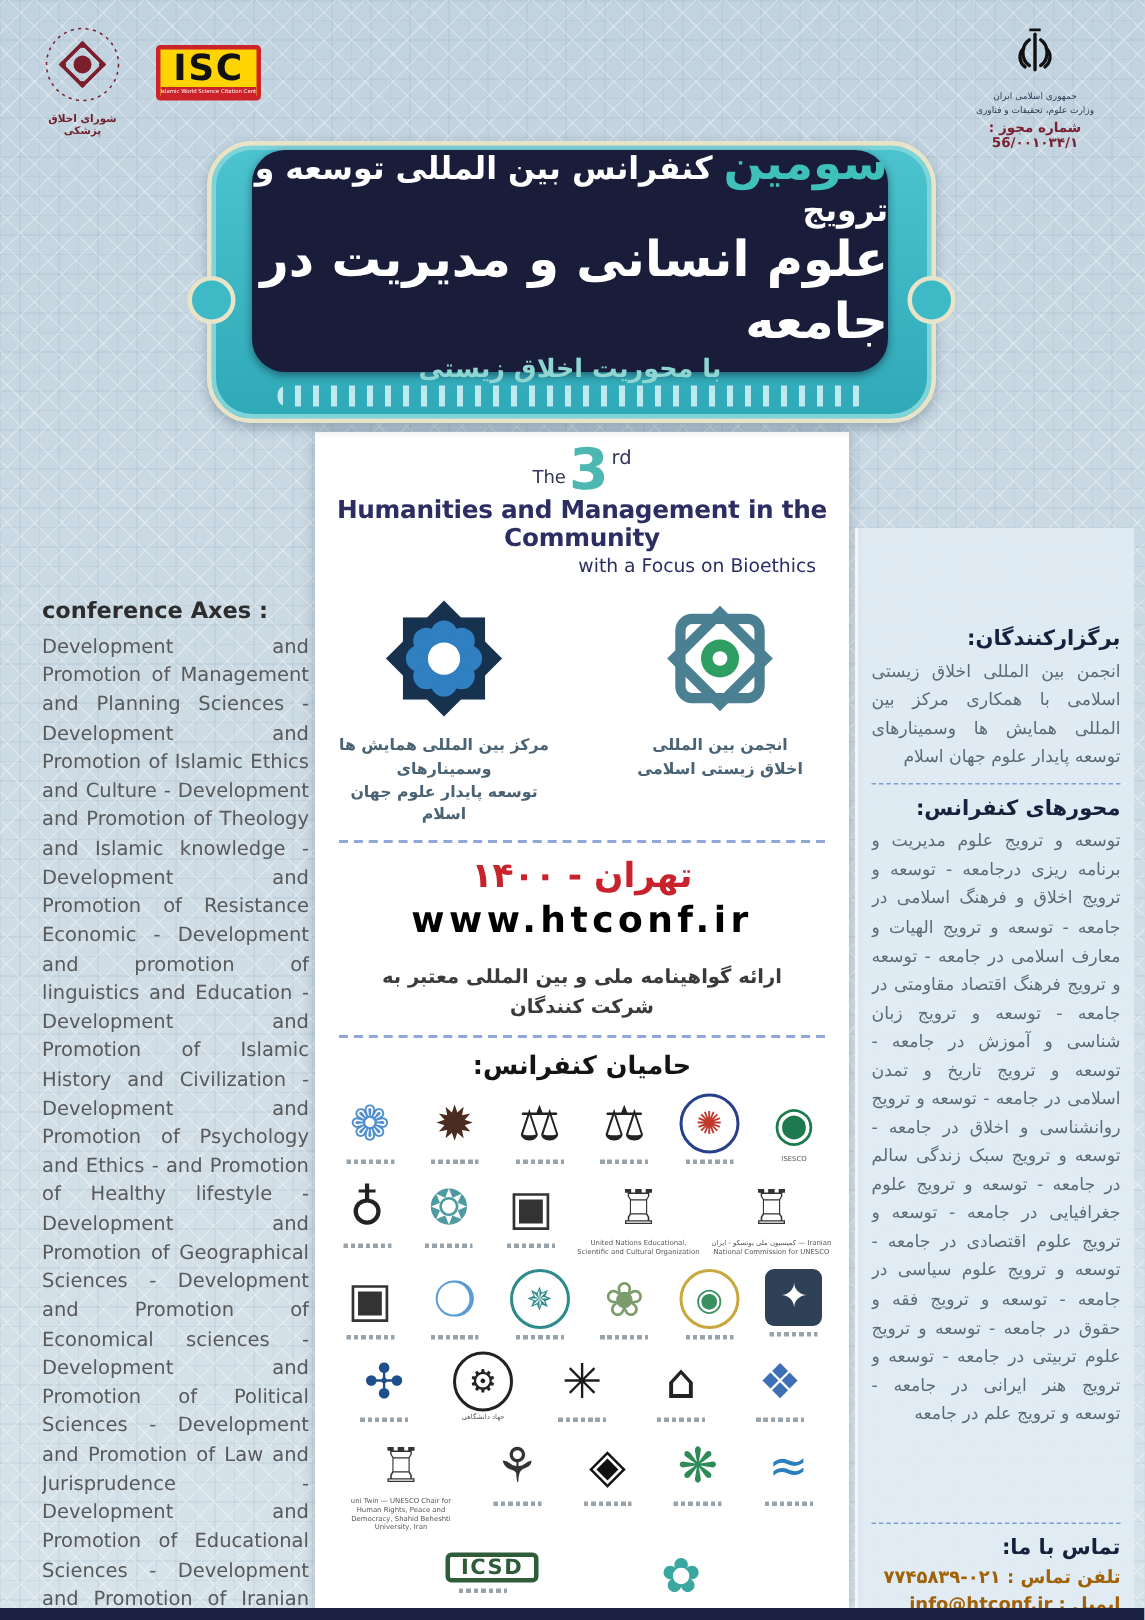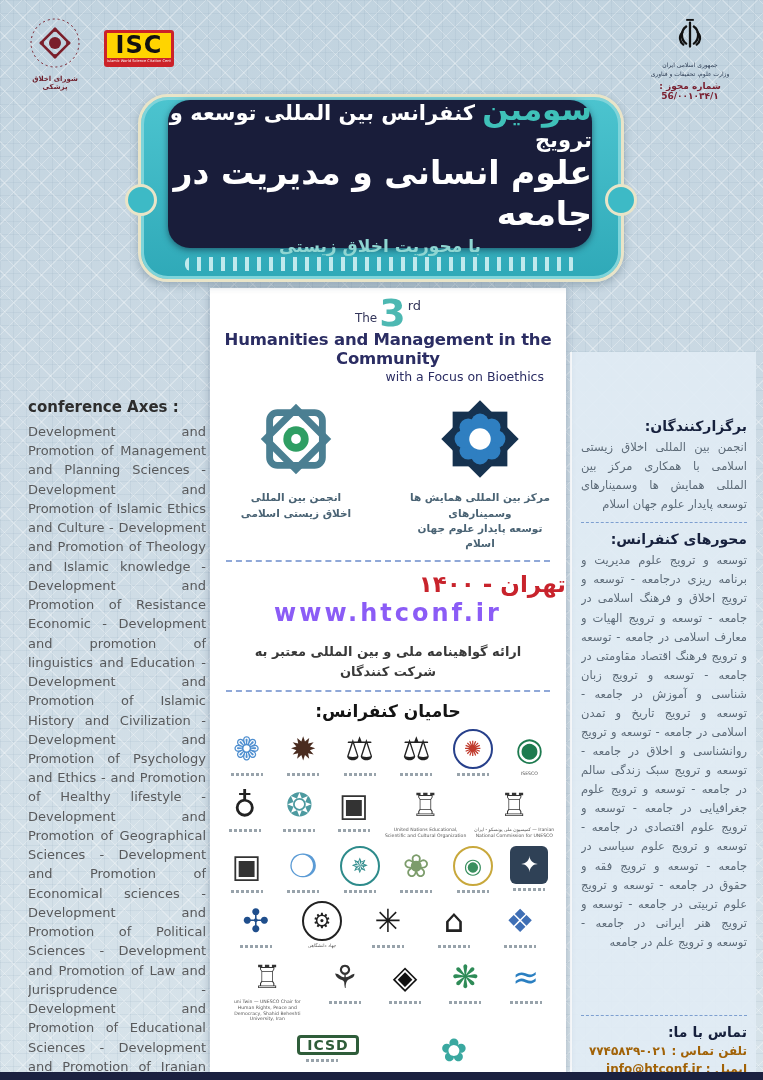--- a/index.html
+++ b/index.html
@@ -62,22 +62,22 @@
   .et-l1 { font-size:12.3px; padding-bottom:3px; letter-spacing:-.2px; }
   .et-l2 { font-size:16.5px; font-weight:bold; color:#2b2d63; letter-spacing:-.2px; margin-top:2px; }
   .et-l3 { font-size:12.5px; color:#2b2d63; text-align:right; padding-right:22px; margin-top:1px; }
 
   
   .org-logos { display:flex; justify-content:center; gap:34px; margin-top:12px; }
   .org-logo { width:150px; text-align:center; }
   .org-cap { font-size:10.5px; font-weight:bold; color:#4a6374; line-height:1.45; direction:rtl; margin-top:4px; }
 
   .dash-div { border-top:2px dashed #8fa8d8; margin:9px 16px; }
-  .venue { color:#c8232c; font-size:23px; font-weight:bold; text-align:right; direction:rtl; margin-top:6px; }
-  .website { color:#8b5cf6; font-size:24px; font-weight:bold; letter-spacing:3px; text-align:center; margin-top:2px; }
+  .venue { color:#c8232c; font-size:23px; font-weight:bold; text-align:center; direction:rtl; margin-top:6px; }
+  .website { color:#000000; font-size:24px; font-weight:bold; letter-spacing:3px; text-align:center; margin-top:2px; }
   .cert-note { direction:rtl; font-size:13px; font-weight:bold; color:#3a3a3a; text-align:center; width:270px;
     margin:15px auto 0; line-height:1.5; }
   .sponsors-heading { direction:rtl; text-align:center; font-weight:bold; font-size:17px; color:#141414; margin:8px 0 4px; }
 
   .sponsor-grid { display:flex; flex-wrap:wrap; justify-content:space-evenly; align-items:flex-start; padding:0 6px; }
   .logo-cell { width:50px; text-align:center; margin:4px 1px; }
   .logo-cell.wide { width:84px; }
   .logo-mark { height:40px; display:flex; align-items:center; justify-content:center; font-size:32px; line-height:1; margin:0 auto; }
   .logo-mark.ring { width:40px; height:40px; border:2.5px solid; border-radius:50%; font-size:21px; }
   .logo-mark.square-dark { width:38px; height:38px; border-radius:6px; font-size:22px; color:#fff; }
@@ -164,36 +164,20 @@
     <div class="et-row1">
       <span class="et-the">The</span>
       <span class="et-num">3</span>
       <span class="et-ord">rd</span>
     </div>
     <div class="et-l2">Humanities and Management in the Community</div>
     <div class="et-l3">with a Focus on Bioethics</div>
   </div>
 
   <div class="org-logos">
-    <div class="org-logo">
-      <span>
-        <svg width="86" height="86" viewBox="0 0 88 88">
-          <g fill="none" stroke="#4b7f92" stroke-width="7">
-            <rect x="22" y="22" width="44" height="44" transform="rotate(45 44 44)"></rect>
-            <rect x="17" y="17" width="54" height="54" rx="8"></rect>
-          </g>
-          <circle cx="44" cy="44" r="13" fill="#2f9e63"></circle>
-          <circle cx="44" cy="44" r="5" fill="#ffffff"></circle>
-        </svg>
-      </span>
-      <div class="org-cap">
-        <div>انجمن بین المللی</div>
-        <div>اخلاق زیستی اسلامی</div>
-      </div>
-    </div>
     <div class="org-logo">
       <span>
         <svg width="86" height="86" viewBox="0 0 88 88">
           <g fill="#16324f">
             <rect x="16" y="16" width="56" height="56"></rect>
             <rect x="16" y="16" width="56" height="56" transform="rotate(45 44 44)"></rect>
           </g>
           <g fill="#2f7fc1">
             <circle cx="61" cy="44" r="9"></circle>
               <circle cx="56" cy="56" r="9"></circle>
@@ -205,20 +189,36 @@
               <circle cx="56" cy="32" r="9"></circle>
           </g>
           <circle cx="44" cy="44" r="11" fill="#ffffff"></circle>
         </svg>
       </span>
       <div class="org-cap">
         <div>مرکز بین المللی همایش ها وسمینارهای</div>
         <div>توسعه پایدار علوم جهان اسلام</div>
       </div>
     </div>
+    <div class="org-logo">
+      <span>
+        <svg width="86" height="86" viewBox="0 0 88 88">
+          <g fill="none" stroke="#4b7f92" stroke-width="7">
+            <rect x="22" y="22" width="44" height="44" transform="rotate(45 44 44)"></rect>
+            <rect x="17" y="17" width="54" height="54" rx="8"></rect>
+          </g>
+          <circle cx="44" cy="44" r="13" fill="#2f9e63"></circle>
+          <circle cx="44" cy="44" r="5" fill="#ffffff"></circle>
+        </svg>
+      </span>
+      <div class="org-cap">
+        <div>انجمن بین المللی</div>
+        <div>اخلاق زیستی اسلامی</div>
+      </div>
+    </div>
   </div>
 
   <div class="dash-div"></div>
 
   <div class="venue">تهران - ۱۴۰۰</div>
   <div class="website">www.htconf.ir</div>
   <div class="cert-note">ارائه گواهینامه ملی و بین المللی معتبر به شرکت کنندگان</div>
 
   <div class="dash-div"></div>
 

